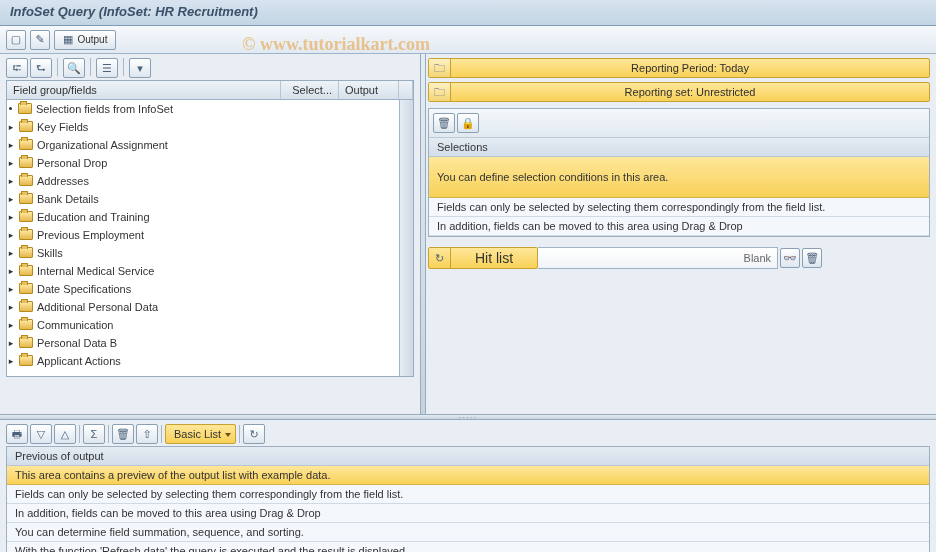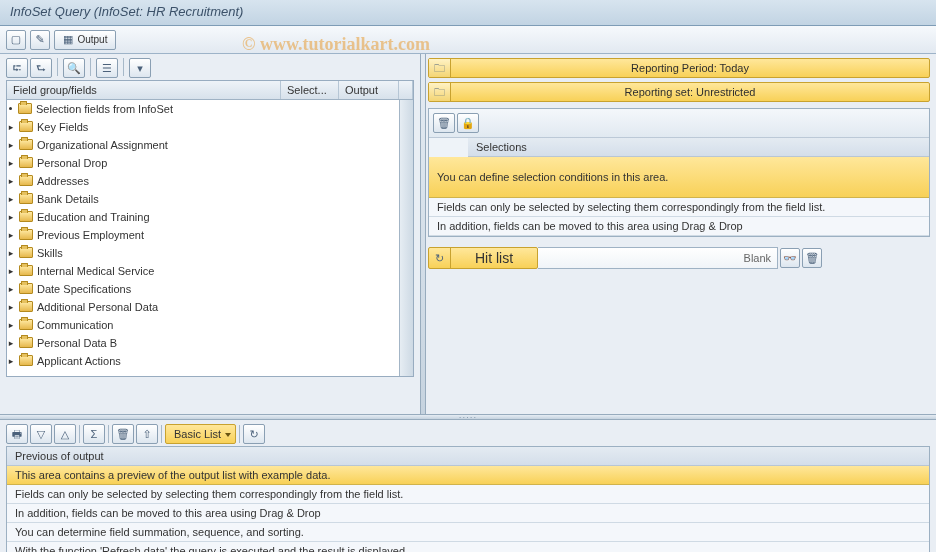--- a/index.html
+++ b/index.html
@@ -13,21 +13,21 @@
     overflow: hidden;
     position: relative;
   }
   .title-bar {
     background: linear-gradient(#d7e4ef,#c2d4e3);
     border-bottom: 1px solid #7e9cb6;
     height: 26px;
     padding: 4px 10px;
     font-size: 13px;
     font-style: italic;
-    font-weight: normal;
+    font-weight: bold;
     color: #3b5169;
   }
   .main-toolbar {
     background: linear-gradient(#f6f9fc,#e2e9f1);
     border-bottom: 1px solid #9db3c8;
     height: 28px;
     display: flex;
     align-items: center;
     padding: 0 6px;
     gap: 4px;
@@ -87,21 +87,21 @@
     display: flex;
     background: linear-gradient(#eef3f8,#d7e1eb);
     border-bottom: 1px solid #9fb2c4;
     font-size: 11px;
   }
   .tree-header .th {
     padding: 3px 6px;
     border-right: 1px solid #b6c6d5;
   }
   .th-name { flex: 1; }
-  .th-sel { width: 58px; }
+  .th-sel { width: 58px; text-align: right; }
   .th-out { width: 60px; }
   .th-pad { width: 14px; }
   .tree-body {
     flex: 1;
     overflow: hidden;
     position: relative;
   }
   .tree-scroll {
     position: absolute;
     right: 0; top:0; bottom:0;
@@ -173,21 +173,20 @@
     padding:4px;
     background:linear-gradient(#f4f7fb,#e1e9f1);
     border-bottom:1px solid #bcc9d7;
   }
   .panel .p-toolbar .tb-btn{width:22px;height:20px;}
   .panel .p-header {
     padding:3px 8px;
     background:linear-gradient(#e4ebf2,#d4deea);
     border-bottom:1px solid #b8c6d4;
     font-size:11px;
-    margin-left:39px;
   }
   .panel .p-highlight {
     padding:14px 8px;
     background:linear-gradient(#ffe79a,#f8d158);
     border-bottom:1px solid #d0b34c;
     font-size:11px;
   }
   .panel .p-line {
     padding:3px 8px;
     border-bottom:1px solid #cfdae4;

